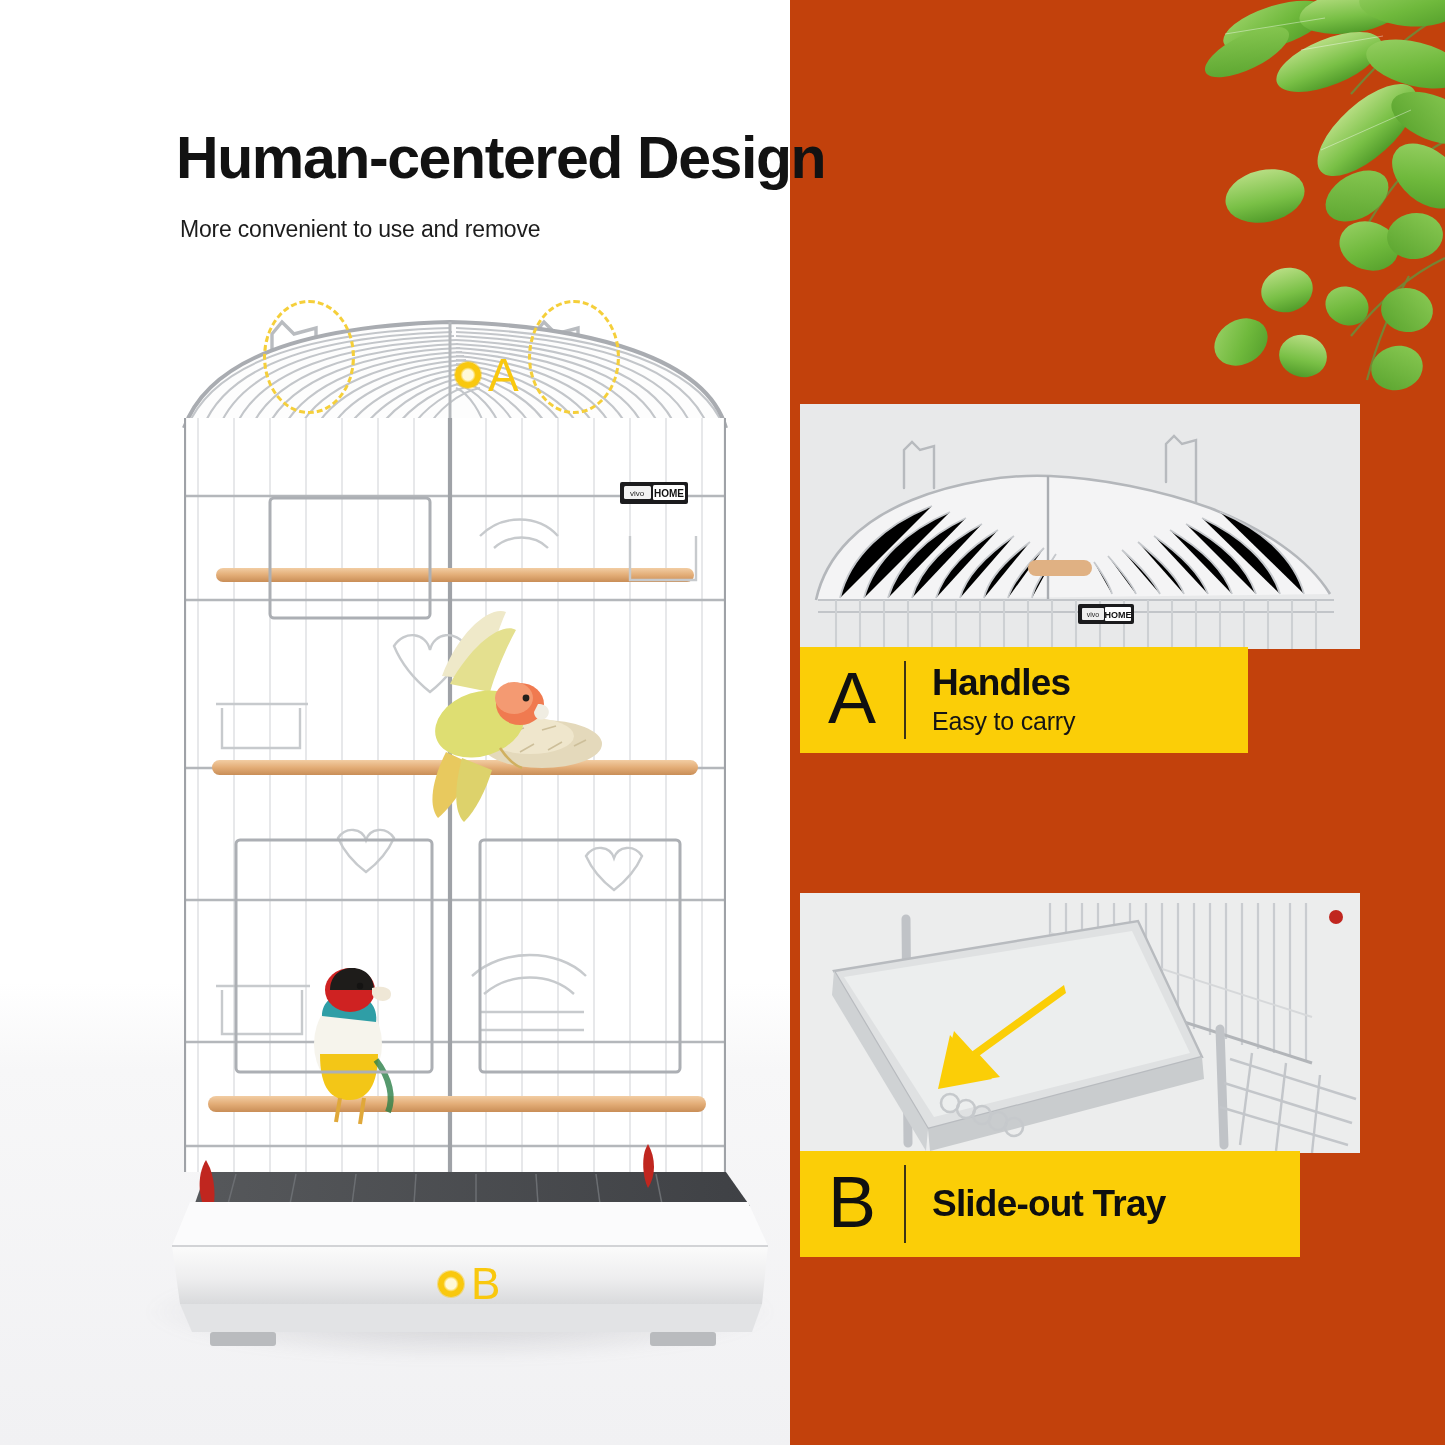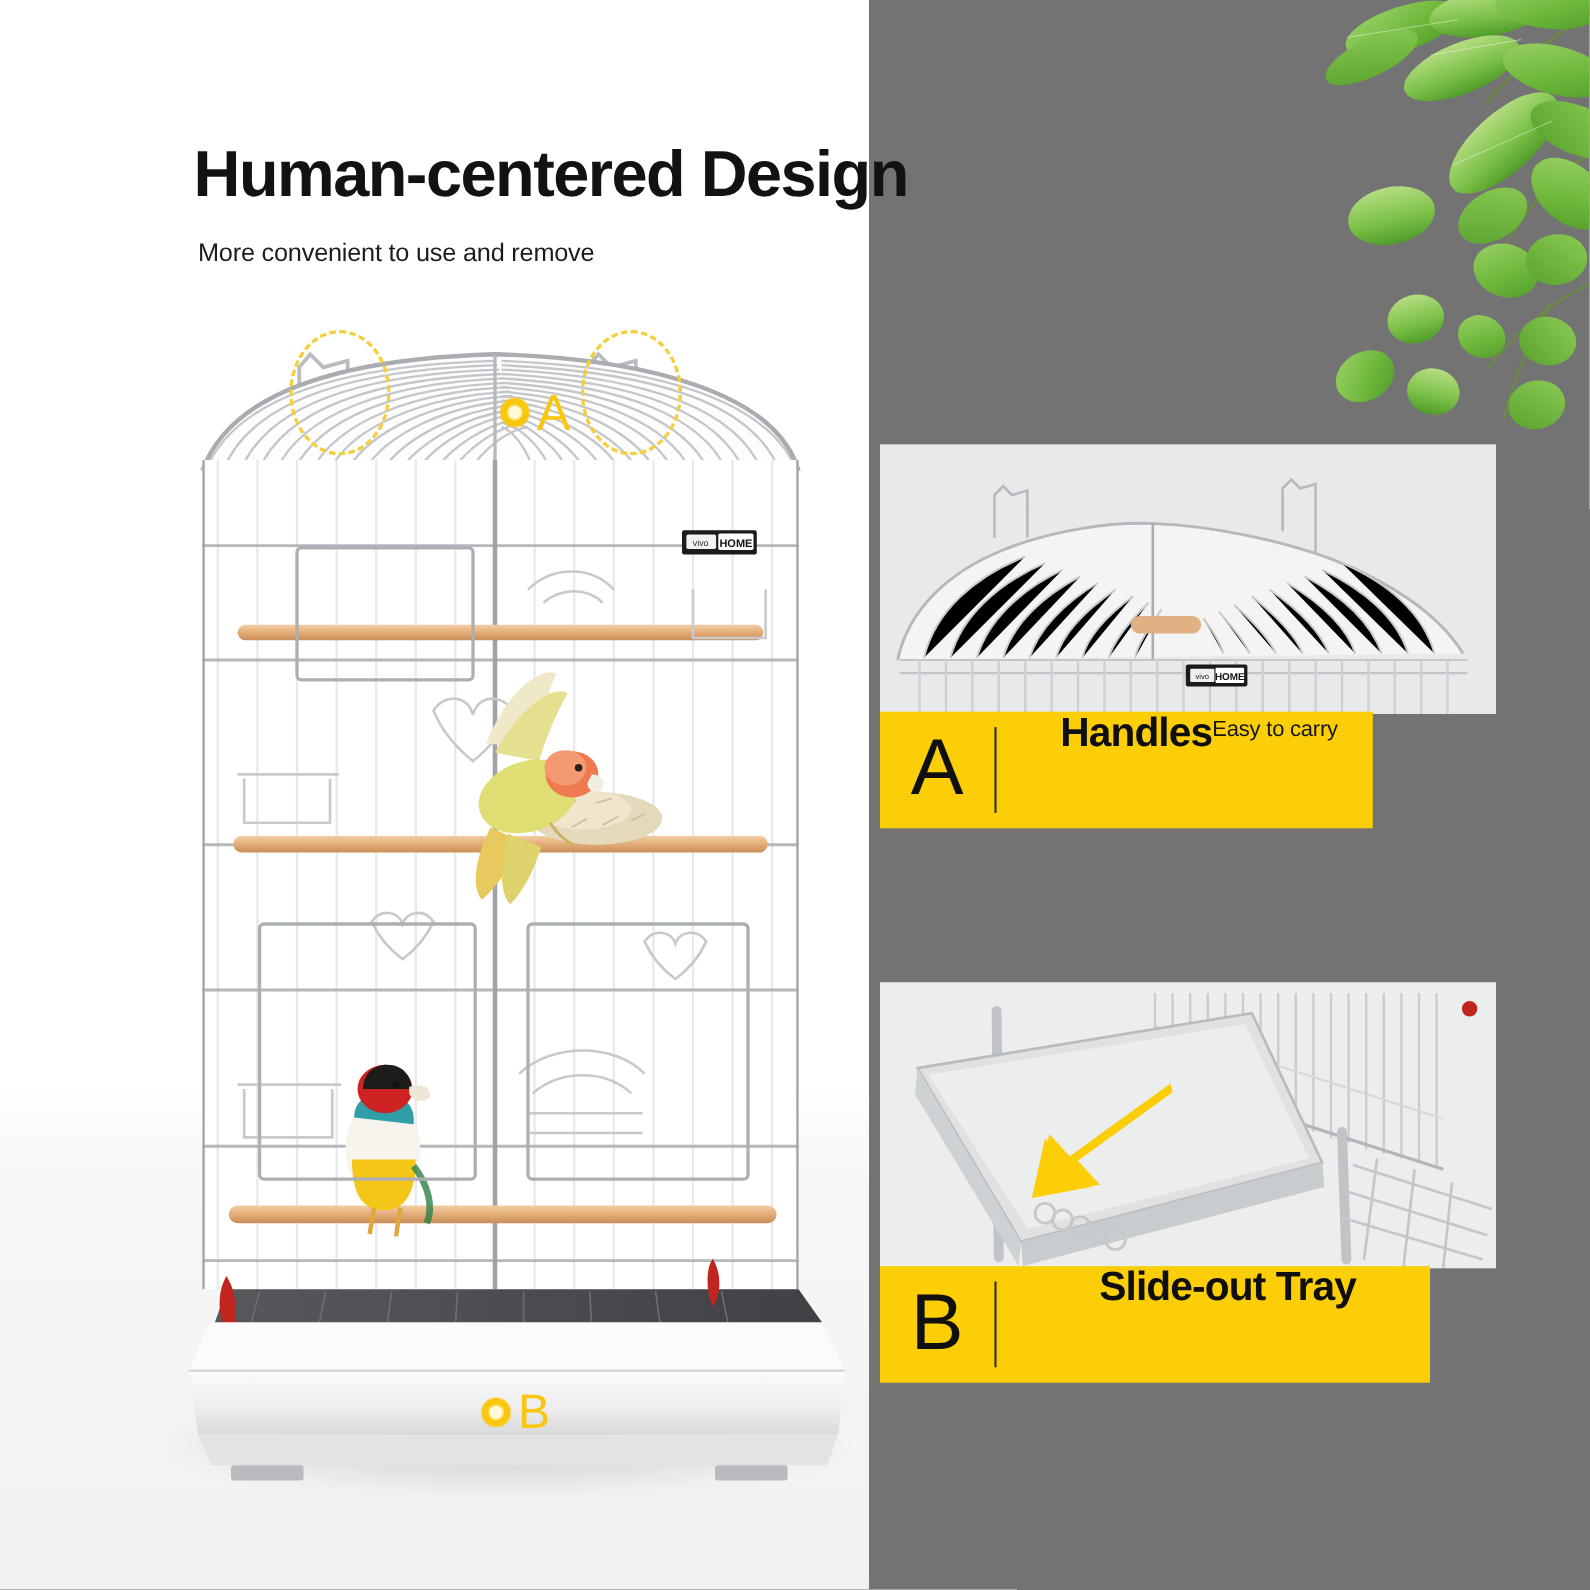--- a/index.html
+++ b/index.html
@@ -3,21 +3,21 @@
 <meta charset="utf-8">
 <style>
   html,body{margin:0;padding:0;}
   body{
     width:1445px;height:1445px;
     background:#ffffff;
     font-family:"Liberation Sans", sans-serif;
     overflow:hidden;
     position:relative;
   }
-  .stage{position:absolute;inset:0;overflow:hidden;background:#737373;}
+  .stage{position:absolute;inset:0;overflow:hidden;background:#c2410c;}
 
   
   .backdrop{
     position:absolute;left:0;top:0;width:790px;height:1445px;
     background:
       linear-gradient(to bottom,#ffffff 0%,#ffffff 68%,#f7f7f8 74%,#f1f1f3 100%);
   }
   .floor-shadow{
     position:absolute;left:150px;top:1280px;width:620px;height:80px;
     background:radial-gradient(ellipse at 50% 40%, rgba(120,120,128,.30) 0%, rgba(120,120,128,.12) 45%, rgba(255,255,255,0) 72%);
@@ -77,25 +77,25 @@
     background:#fbce07;height:106px;width:448px;
     position:relative;margin-top:-2px;
   }
   .badge .letter{
     width:104px;display:flex;align-items:center;justify-content:center;
     font-size:72px;font-weight:400;color:#101010;line-height:1;
     padding-bottom:4px;
   }
   .badge .divider{width:2px;background:#1a1a1a;margin:14px 0;opacity:.85;}
   .badge .txt{
-    flex:1;display:flex;flex-direction:row;justify-content:center;
+    flex:1;display:flex;flex-direction:column;justify-content:center;
     padding-left:26px;
   }
   .badge .bt{font-size:37px;font-weight:700;color:#0f0f0f;letter-spacing:-.8px;line-height:1.05;white-space:nowrap;}
-  .badge .bs{font-size:20px;font-weight:400;color:#151515;margin-top:5px;letter-spacing:-.2px;white-space:nowrap;}
+  .badge .bs{font-size:25px;font-weight:400;color:#151515;margin-top:5px;letter-spacing:-.2px;white-space:nowrap;}
 
   .panel-a{left:800px;top:404px;width:560px;}
   .panel-b{left:800px;top:893px;width:560px;}
   .panel-b .badge{width:500px;}
   .panel-b .badge .bt{font-size:37px;}
 
   
   svg{display:block;}
 </style>
 </head>

